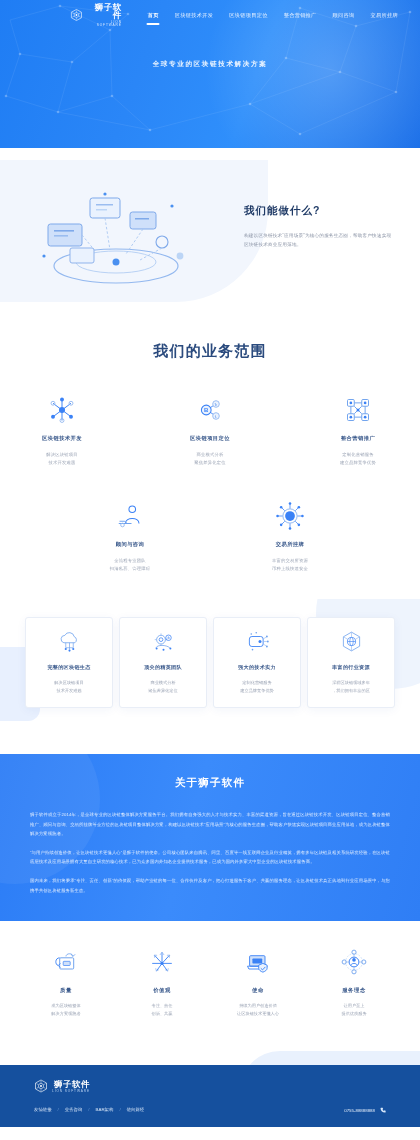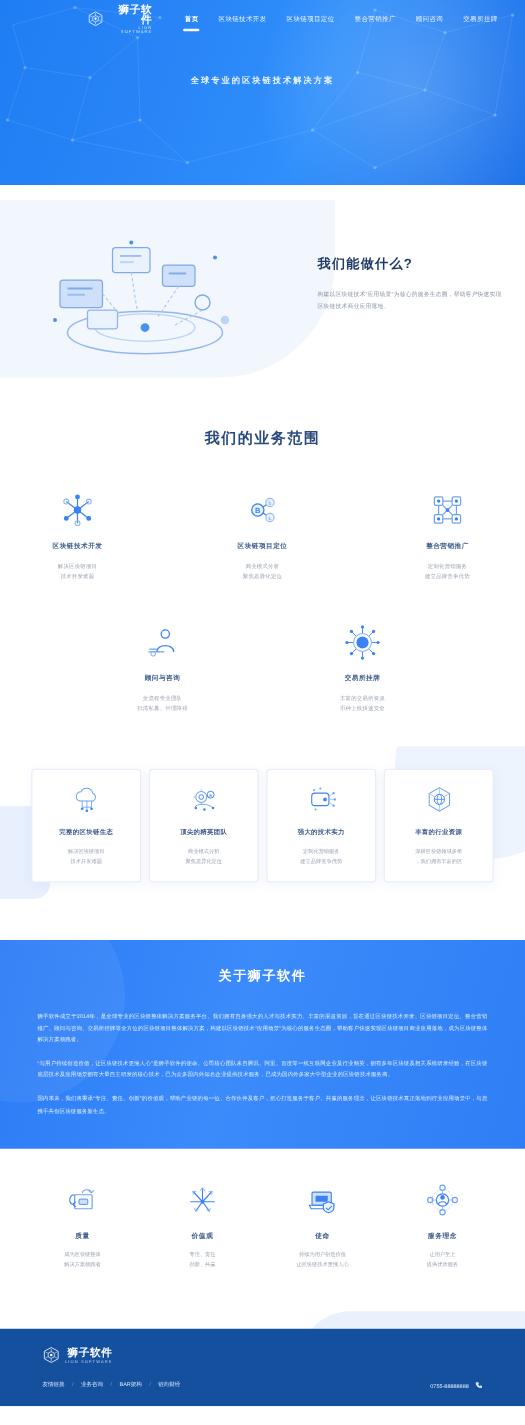--- a/index.html
+++ b/index.html
@@ -58,30 +58,30 @@
 
   
   .whatwedo {
     position: relative; height: 178px; background: #fff; overflow: hidden;
   }
   .ww-panel {
     position: absolute; left: 0; top: 12px; width: 268px; height: 142px;
     background: #f2f6fd; border-bottom-right-radius: 92px;
   }
   .ww-illus { position: absolute; left: 30px; top: 42px; width: 180px; height: 100px; }
-  .ww-right { position: absolute; right: 16px; top: 56px; width: 150px; }
+  .ww-right { position: absolute; right: 26px; top: 56px; width: 150px; }
   .ww-title {
     font-size: 10.5px; color: #1f3a66; font-weight: 700; letter-spacing: 1px;
     margin-bottom: 13px;
   }
   .ww-text { font-size: 4.6px; color: #8a93a5; line-height: 2.0; letter-spacing: .2px; }
 
   
   .sec-title {
-    text-align: center; font-size: 12px; color: #2b4b7e;
+    text-align: center; font-size: 15px; color: #2b4b7e;
     font-weight: 700; letter-spacing: 1.2px;
   }
 
   
   .scope { padding: 16px 0 26px; background: #fff; }
   .scope .sec-title { margin-bottom: 34px; }
   .scope-row { display: flex; justify-content: center; }
   .scope-row.r1 { gap: 62px; }
   .scope-row.r2 { gap: 74px; margin-top: 34px; }
   .scope-item { width: 86px; text-align: center; }

